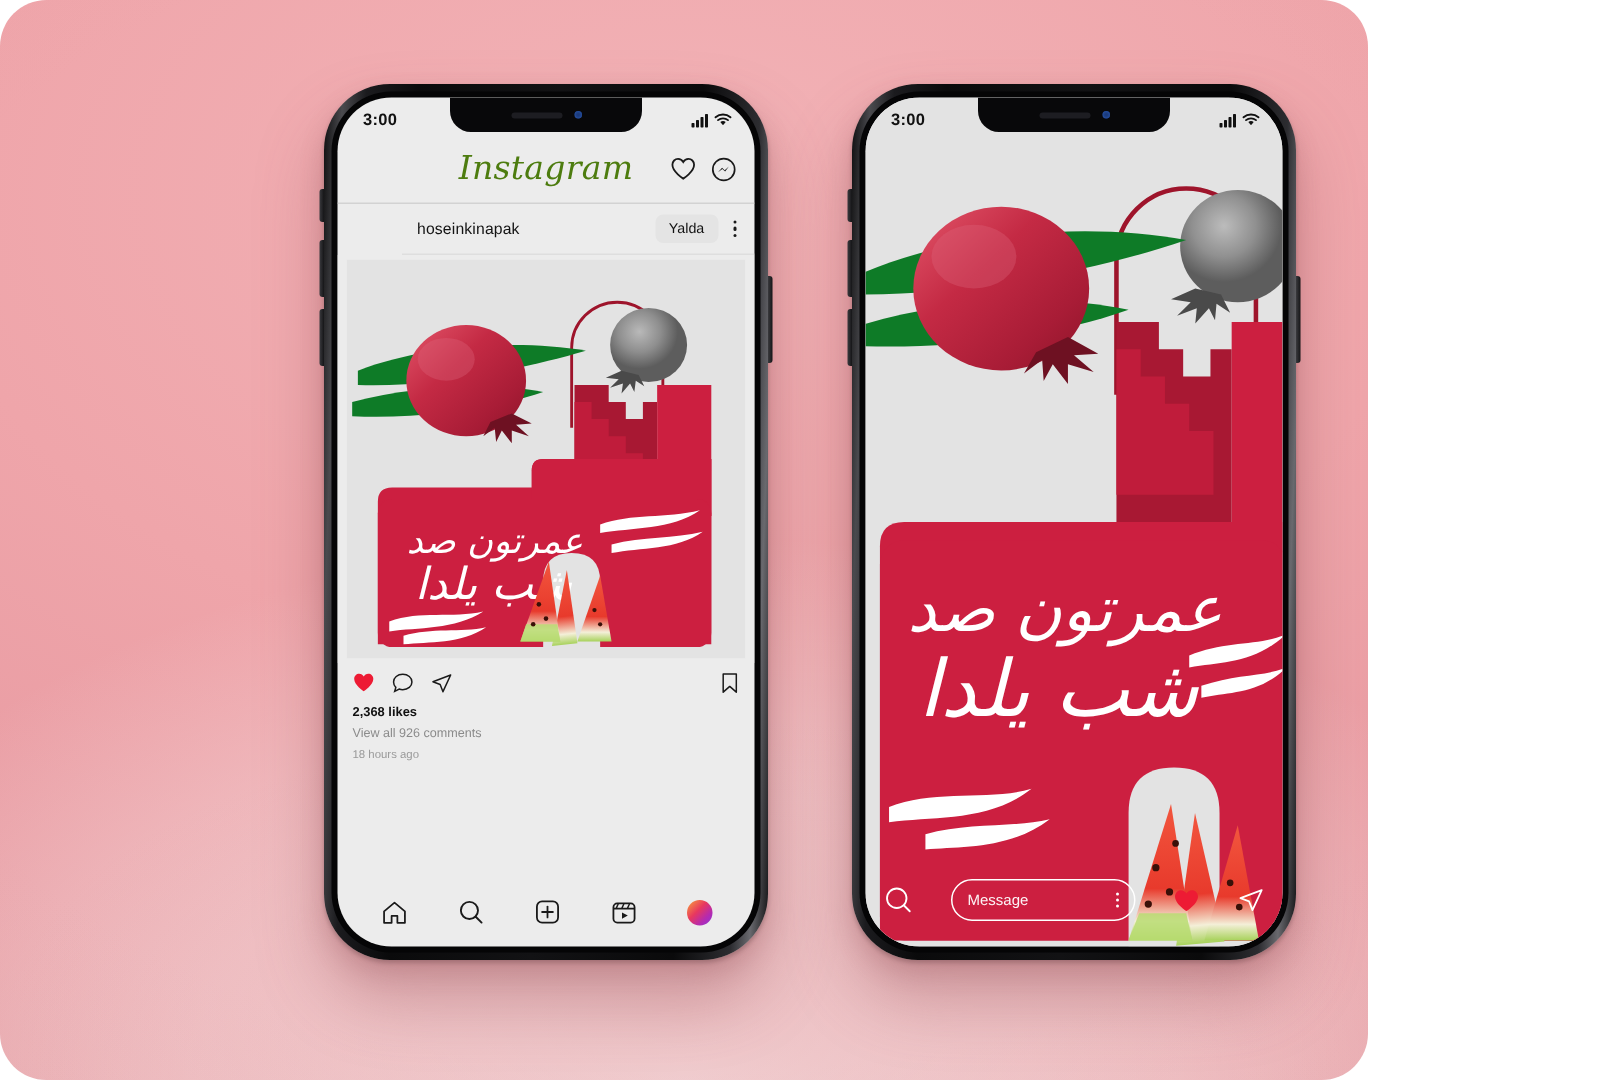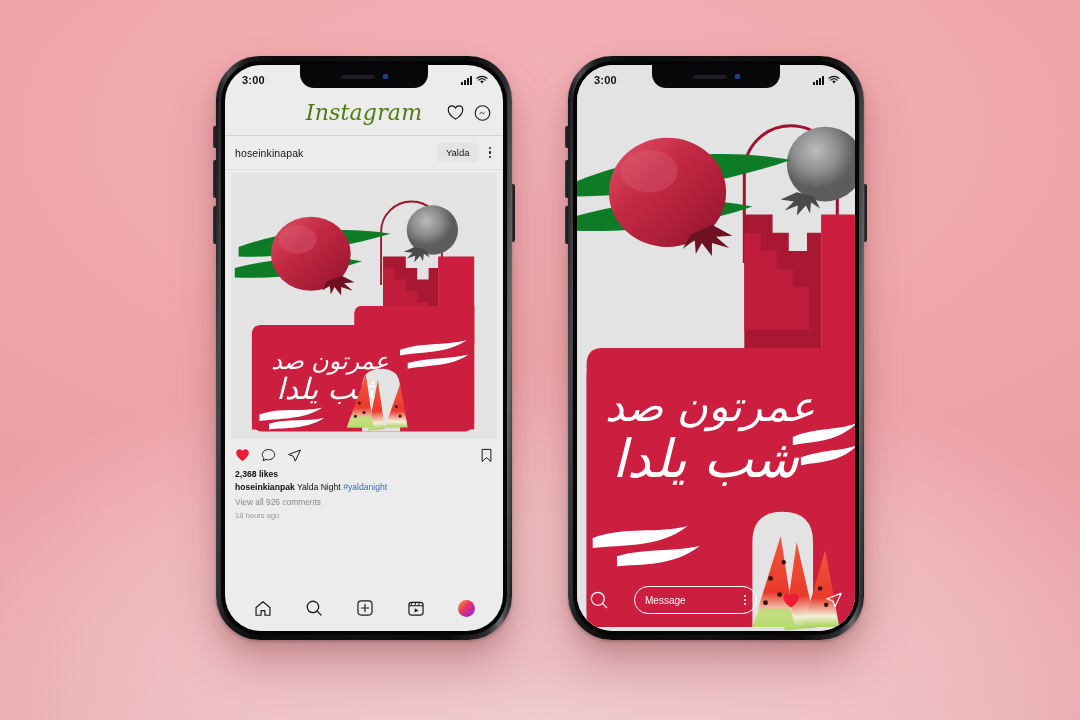--- a/index.html
+++ b/index.html
@@ -5,25 +5,26 @@
   * { box-sizing: border-box; margin: 0; padding: 0; }
 
   html, body {
     width: 1080px; height: 720px;
     overflow: hidden;
     font-family: "Liberation Sans", sans-serif;
   }
 
   #stage {
     position: relative;
-    width: 1080px; height: 720px;
+    width: 912px; height: 720px;
     background:
       radial-gradient(ellipse 95% 70% at 50% 100%, rgba(247,226,227,0.98) 0%, rgba(244,210,212,0.72) 38%, rgba(240,175,178,0.0) 72%),
       radial-gradient(ellipse 120% 95% at 50% 18%, #F2B3B7 0%, #EFA5AA 46%, #E89BA2 78%, #E49AA0 100%);
     overflow: hidden;
+    border-radius: 31px;
   }
 
   
   #stage::after {
     content: "";
     position: absolute; inset: 0;
     background:
       radial-gradient(ellipse 70% 38% at 50% 93%, rgba(225,158,163,0.42) 0%, rgba(225,158,163,0.0) 70%),
       radial-gradient(ellipse 140% 120% at 50% 45%, rgba(255,255,255,0.0) 45%, rgba(214,140,146,0.28) 100%);
     pointer-events: none;
@@ -126,20 +127,21 @@
     transform: translateY(-50%);
     display: flex; align-items: center; gap: 10px;
   }
 
   .post-head {
     height: 34px; flex: none;
     display: flex; align-items: center;
     padding: 0 10px 0 10px;
     gap: 8px;
     border-bottom: 1px solid #dedede;
+    margin-left: 43px;
   }
   .post-user { font-size: 10.5px; color: #141414; flex: 1; letter-spacing: .1px; }
   .follow-btn {
     background: #e4e4e4; border: none; border-radius: 5px;
     font-size: 9.5px; color: #131313;
     padding: 4px 9px; font-family: inherit;
     cursor: pointer;
   }
   .dots { display: flex; flex-direction: column; gap: 2px; padding: 0 2px; cursor: pointer; }
   .dots i { width: 2.5px; height: 2.5px; border-radius: 50%; background: #1a1a1a; display:block; }
@@ -355,25 +357,20 @@
             <path d="M21.5 3.2 L2.6 10.4 L10.3 13.3 L13.3 21 Z" fill="none" stroke="#1a1a1a" stroke-width="1.6" stroke-linejoin="round"></path>
           </svg>
           <span class="spacer"></span>
           <svg width="13" height="15" viewBox="0 0 20 24">
             <path d="M3 2.2 L17 2.2 L17 21.5 L10 15.4 L3 21.5 Z" fill="none" stroke="#1a1a1a" stroke-width="1.6" stroke-linejoin="round"></path>
           </svg>
         </div>
 
         <div class="post-meta">
           <div class="likes">2,368 likes</div>
-          <div class="caption">
-            <b>hoseinkianpak</b>
-            <span>Yalda Night</span>
-            <span class="tag">#yaldanight</span>
-          </div>
           <div class="comments">View all 926 comments</div>
           <div class="timeago">18 hours ago</div>
         </div>
 
         <div class="tabbar">
           <svg width="18" height="17" viewBox="0 0 24 23">
             <path d="M2.6 10.2 L12 2.4 L21.4 10.2 L21.4 20.6 L14.6 20.6 L14.6 14.4 L9.4 14.4 L9.4 20.6 L2.6 20.6 Z" fill="none" stroke="#1a1a1a" stroke-width="1.6" stroke-linejoin="round"></path>
           </svg>
           <svg width="18" height="18" viewBox="0 0 24 24">
             <circle cx="10.6" cy="10.6" r="7.6" fill="none" stroke="#1a1a1a" stroke-width="1.7"></circle>

